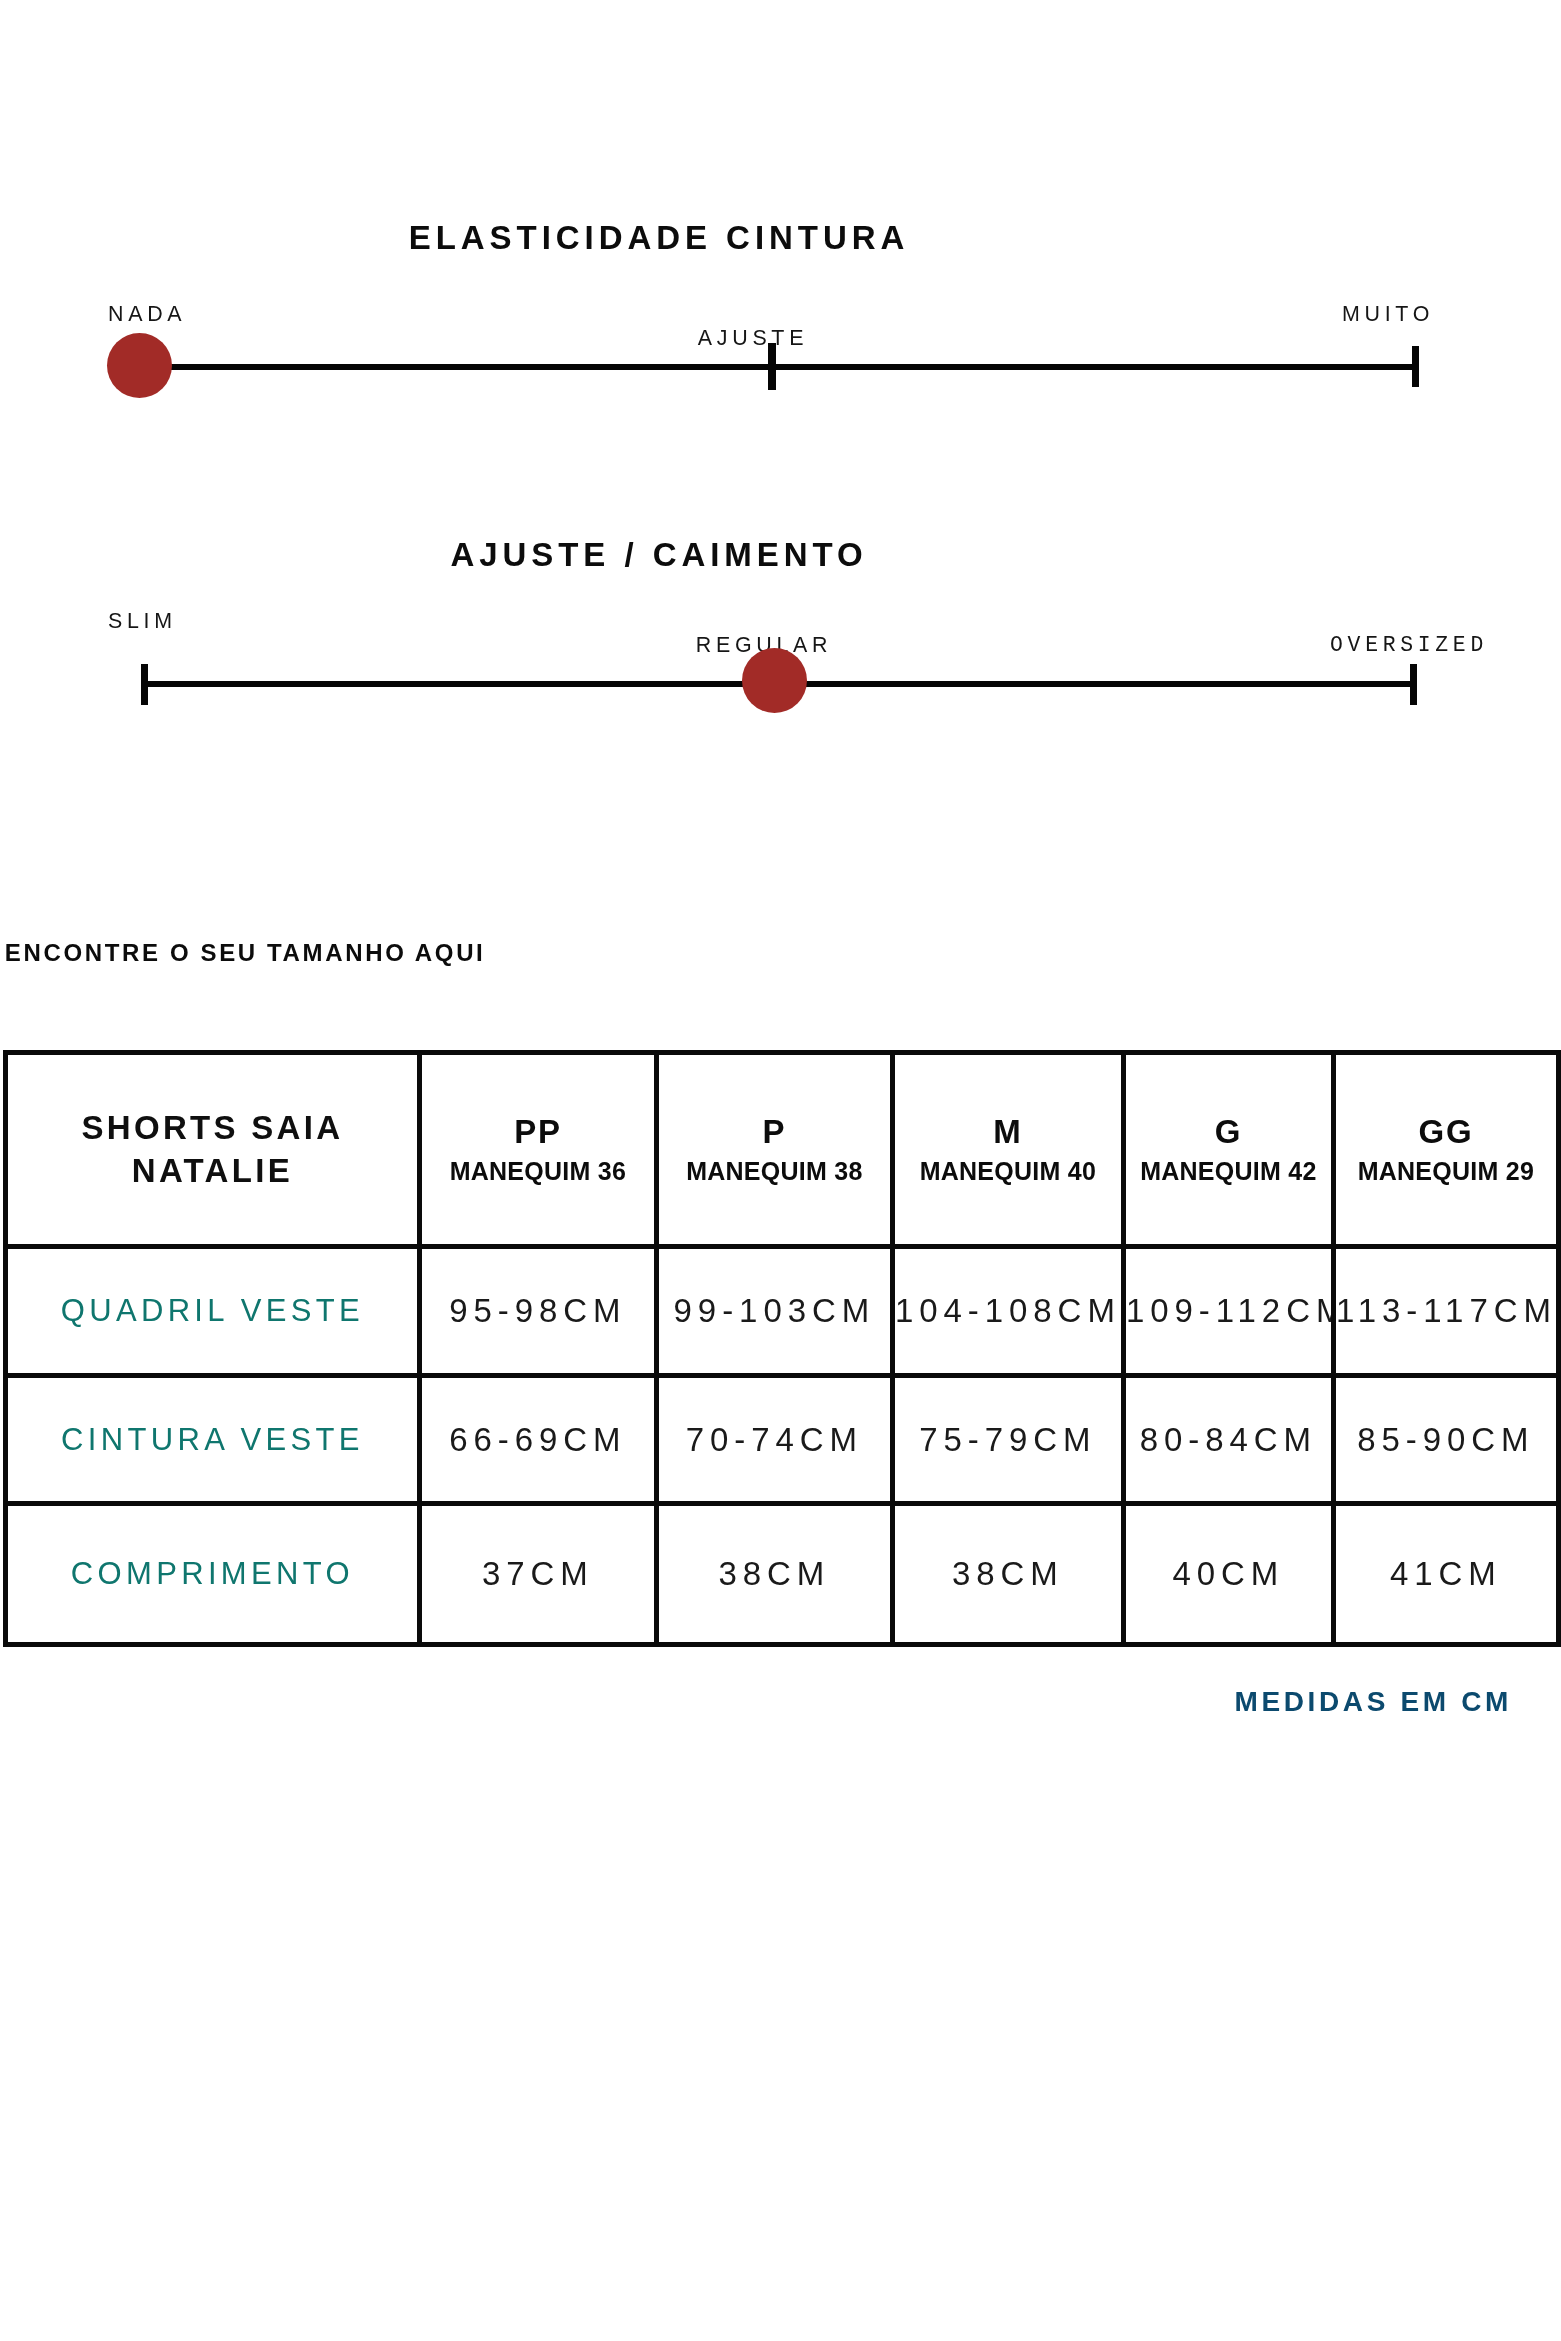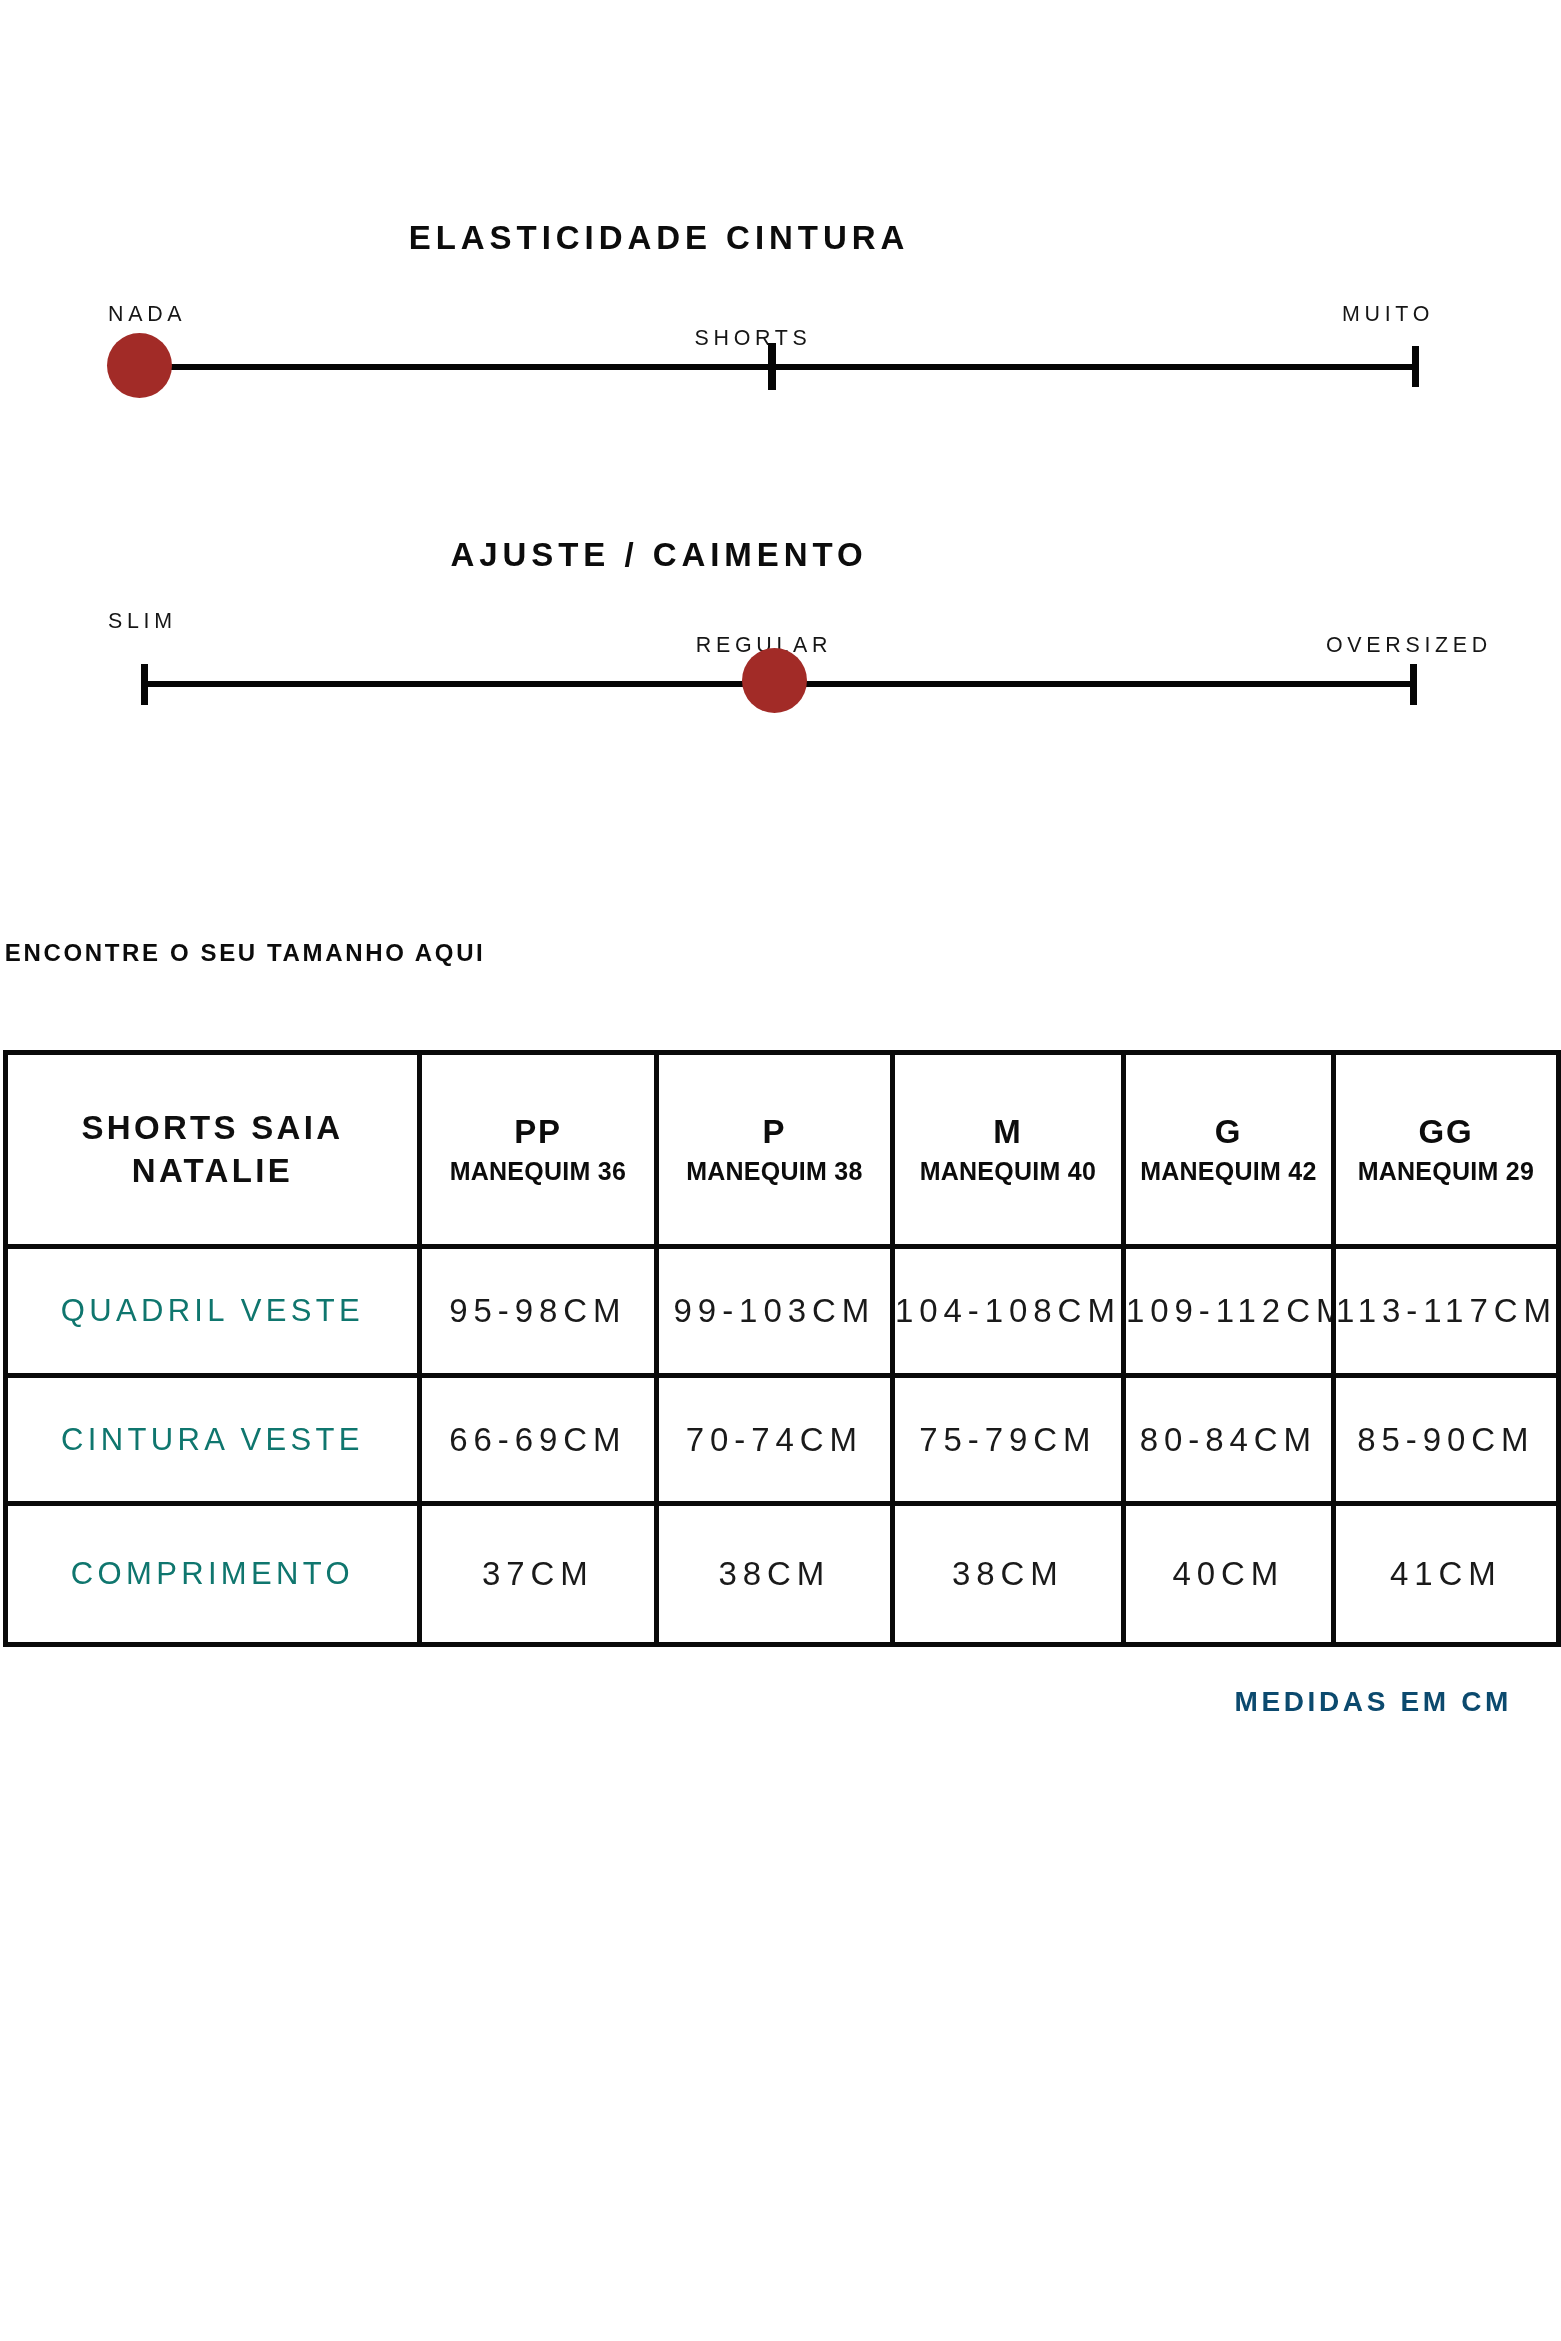--- a/index.html
+++ b/index.html
@@ -32,21 +32,21 @@
   #s1-l2{left:1293px;top:280px;}
   #s1-track{left:140px;top:364px;width:1277px;}
   #s1-tick-mid{left:768px;top:343px;width:8px;height:47px;}
   #s1-tick-end{left:1412px;top:346px;width:7.1px;height:41px;}
   #s1-dot{left:107px;top:333px;}
 
   
   #s2-title{top:538px;}
   #s2-l0{left:108px;top:611px;}
   #s2-l1{left:669px;top:611px;}
-  #s2-l2{left:1314px;top:611px;}
+  #s2-l2{left:1314px;top:611px;font-family:Liberation Mono, monospace;}
   #s2-track{left:144px;top:681px;width:1269px;}
   #s2-tick-left{left:141px;top:664px;width:7.1px;height:41px;}
   #s2-tick-right{left:1410px;top:664px;width:7.1px;height:41px;}
   #s2-dot{left:742px;top:648px;}
 
   
   #size-heading{
     left:4.8px;top:941px;
     font-size:24px;font-weight:bold;letter-spacing:0.11em;
     line-height:1;color:#0c0c0c;white-space:nowrap;
@@ -92,21 +92,21 @@
   }
 </style>
 </head>
 <body>
 
 <div>
 
   <section>
     <div class="abs slider-title" id="s1-title">ELASTICIDADE CINTURA</div>
     <span class="abs slider-label" id="s1-l0">NADA</span>
-    <span class="abs slider-label lbl-center" id="s1-l1">SHORTS</span>
+    <span class="abs slider-label lbl-center" id="s1-l1">AJUSTE</span>
     <span class="abs slider-label lbl-center" id="s1-l2">MUITO</span>
     <div class="abs track" id="s1-track"></div>
     <div class="abs tick" id="s1-tick-mid"></div>
     <div class="abs tick" id="s1-tick-end"></div>
     <div class="abs handle-dot" id="s1-dot" style="background: rgb(162, 43, 39);"></div>
   </section>
 
   <section>
     <div class="abs slider-title" id="s2-title">AJUSTE / CAIMENTO</div>
     <span class="abs slider-label" id="s2-l0">SLIM</span>

